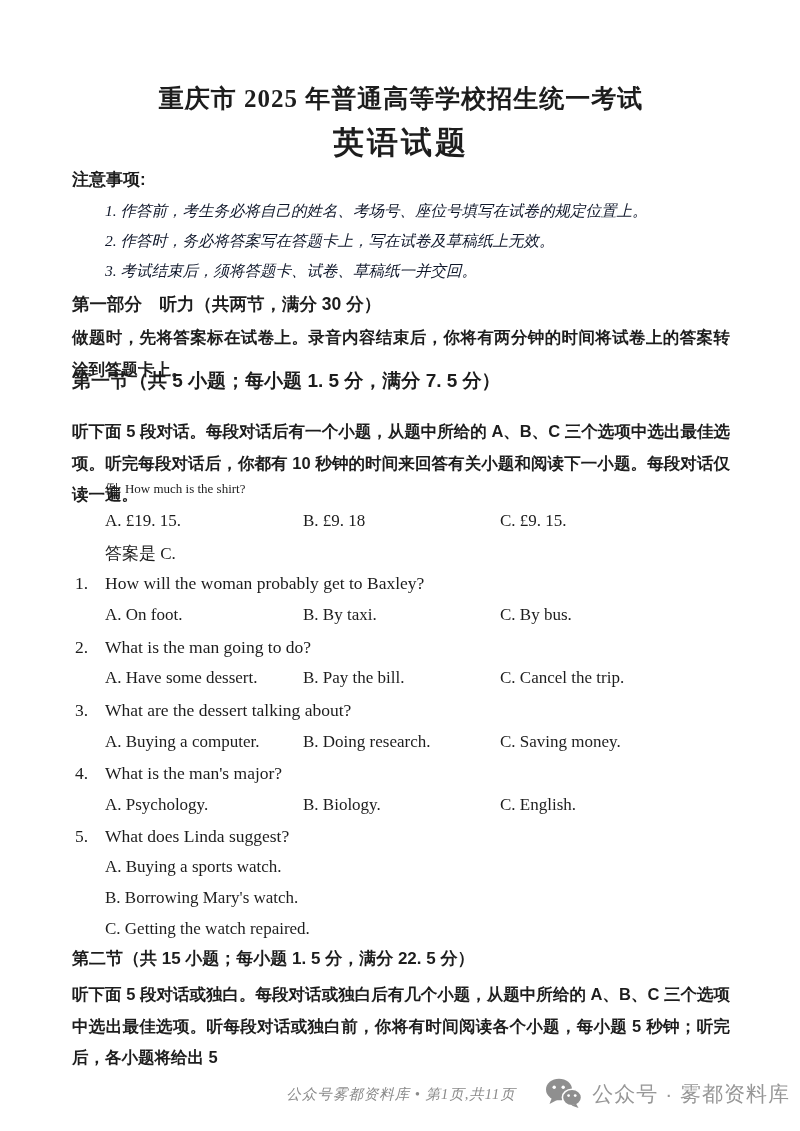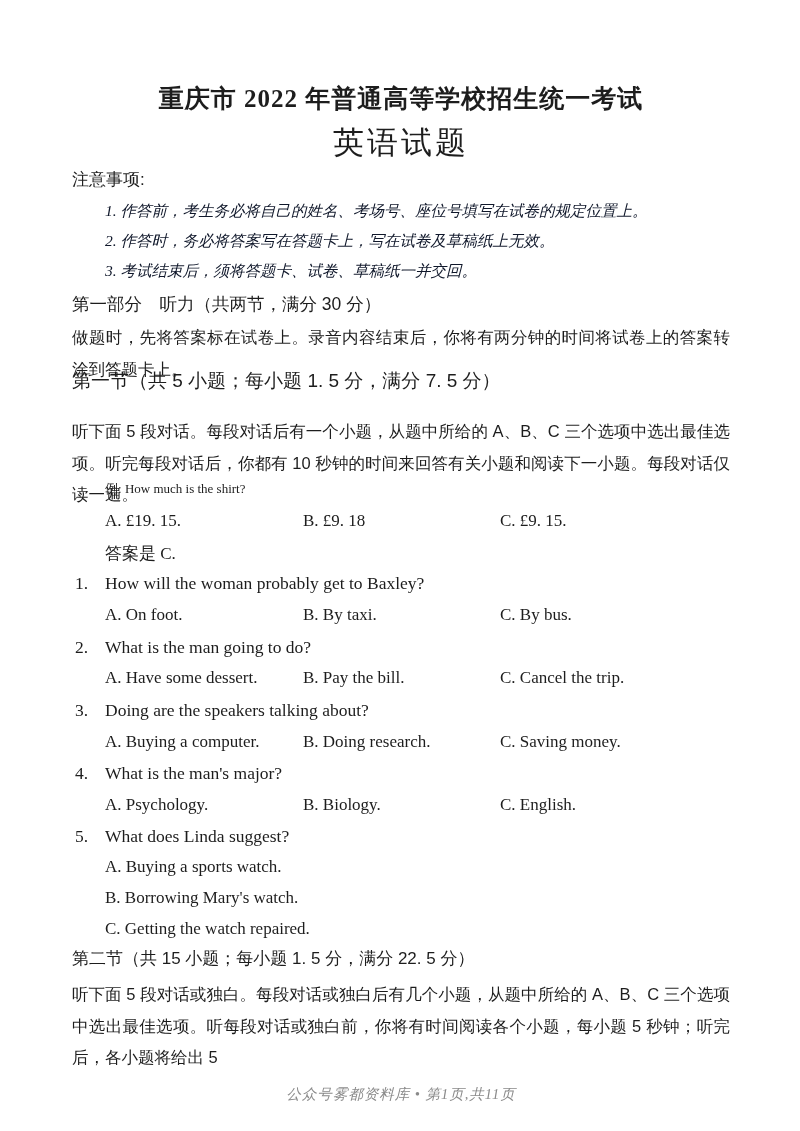--- a/index.html
+++ b/index.html
@@ -7,21 +7,21 @@
     position:relative;
     width:800px; height:1131px;
     margin:0 auto;
     background:#ffffff;
     color:#1d1d1d;
     overflow:hidden;
     font-family:"Liberation Serif","DejaVu Serif",serif;
   }
   .line { position:absolute; left:72px; width:658px; }
   .center { text-align:center; }
-  .zh-b { font-family:"Liberation Sans","DejaVu Sans",sans-serif; font-weight:400; }
+  .zh-b { font-family:"Liberation Sans","DejaVu Sans",sans-serif; font-weight:700; }
   .en { font-family:"Liberation Serif","DejaVu Serif",serif; }
   .kai { font-family:"Liberation Serif","DejaVu Serif",serif; font-style:italic; }
 
   .title1 { top:82px; font-size:25px; font-weight:700; letter-spacing:1px; }
   .title2 { top:122px; font-size:31px; letter-spacing:3px; }
 
   .notice-h { top:168px; font-size:17px; }
   .note { font-size:15.5px; padding-left:33px; color:#0f172a; }
   .n1 { top:201px; } .n2 { top:231px; } .n3 { top:261px; }
 
@@ -65,21 +65,21 @@
     font-family:"Liberation Sans","DejaVu Sans",sans-serif;
     letter-spacing:1px;
   }
   .wechat-badge svg { display:block; }
 </style>
 </head>
 <body>
 
 <div class="page">
 
-  <div class="line center title1 en">重庆市 2022 年普通高等学校招生统一考试</div>
+  <div class="line center title1 en">重庆市 2025 年普通高等学校招生统一考试</div>
   <div class="line center title2 zh-b">英语试题</div>
 
   <div class="line notice-h zh-b">注意事项:</div>
   <div class="line note kai n1">1. 作答前，考生务必将自己的姓名、考场号、座位号填写在试卷的规定位置上。</div>
   <div class="line note kai n2">2. 作答时，务必将答案写在答题卡上，写在试卷及草稿纸上无效。</div>
   <div class="line note kai n3">3. 考试结束后，须将答题卡、试卷、草稿纸一并交回。</div>
 
   <div class="line part-h zh-b">第一部分　听力（共两节，满分 30 分）</div>
   <div class="line para p1-intro zh-b">做题时，先将答案标在试卷上。录音内容结束后，你将有两分钟的时间将试卷上的答案转涂到答题卡上。</div>
 
@@ -112,21 +112,21 @@
     <span class="q-text">What is the man going to do?</span>
   </div>
   <div class="line opts q2o">
     <span class="opt c1 en">A. Have some dessert.</span>
     <span class="opt c2 en">B. Pay the bill.</span>
     <span class="opt c3 en">C. Cancel the trip.</span>
   </div>
 
   <div class="line q q3 en">
     <span class="q-num">3.</span>
-    <span class="q-text">Doing are the speakers talking about?</span>
+    <span class="q-text">What are the dessert talking about?</span>
   </div>
   <div class="line opts q3o">
     <span class="opt c1 en">A. Buying a computer.</span>
     <span class="opt c2 en">B. Doing research.</span>
     <span class="opt c3 en">C. Saving money.</span>
   </div>
 
   <div class="line q q4 en">
     <span class="q-num">4.</span>
     <span class="q-text">What is the man's major?</span>
@@ -149,14 +149,31 @@
   </div>
   <div class="line opts q5c">
     <span class="opt c1 en">C. Getting the watch repaired.</span>
   </div>
 
   <div class="line sec2-h zh-b">第二节（共 15 小题；每小题 1. 5 分，满分 22. 5 分）</div>
   <div class="line para s2-intro zh-b">听下面 5 段对话或独白。每段对话或独白后有几个小题，从题中所给的 A、B、C 三个选项中选出最佳选项。听每段对话或独白前，你将有时间阅读各个小题，每小题 5 秒钟；听完后，各小题将给出 5</div>
 
   <div class="footer-center kai">公众号雾都资料库 • 第1页,共11页</div>
 
+  <div class="wechat-badge">
+    <span>
+      <svg width="38" height="31" viewBox="0 0 38 31">
+        <g fill="#8f8f8f">
+          <ellipse cx="14" cy="11.5" rx="13" ry="10.8"></ellipse>
+          <path d="M7 19.5 L4.5 26 L13 21.5 Z"></path>
+          <ellipse cx="27" cy="19.5" rx="9.6" ry="8.2" stroke="#ffffff" stroke-width="1.6"></ellipse>
+          <path d="M31 25.5 L33.5 30 L26.5 27.5 Z"></path>
+        </g>
+        <circle cx="9.2" cy="9.3" r="1.7" fill="#ffffff"></circle>
+        <circle cx="18.2" cy="9.3" r="1.7" fill="#ffffff"></circle>
+        <circle cx="23.6" cy="17.6" r="1.4" fill="#ffffff"></circle>
+        <circle cx="30.2" cy="17.6" r="1.4" fill="#ffffff"></circle>
+      </svg>
+    </span>
+    <span>公众号 · 雾都资料库</span>
+  </div>
 
 </div>
 
 </body></html>

